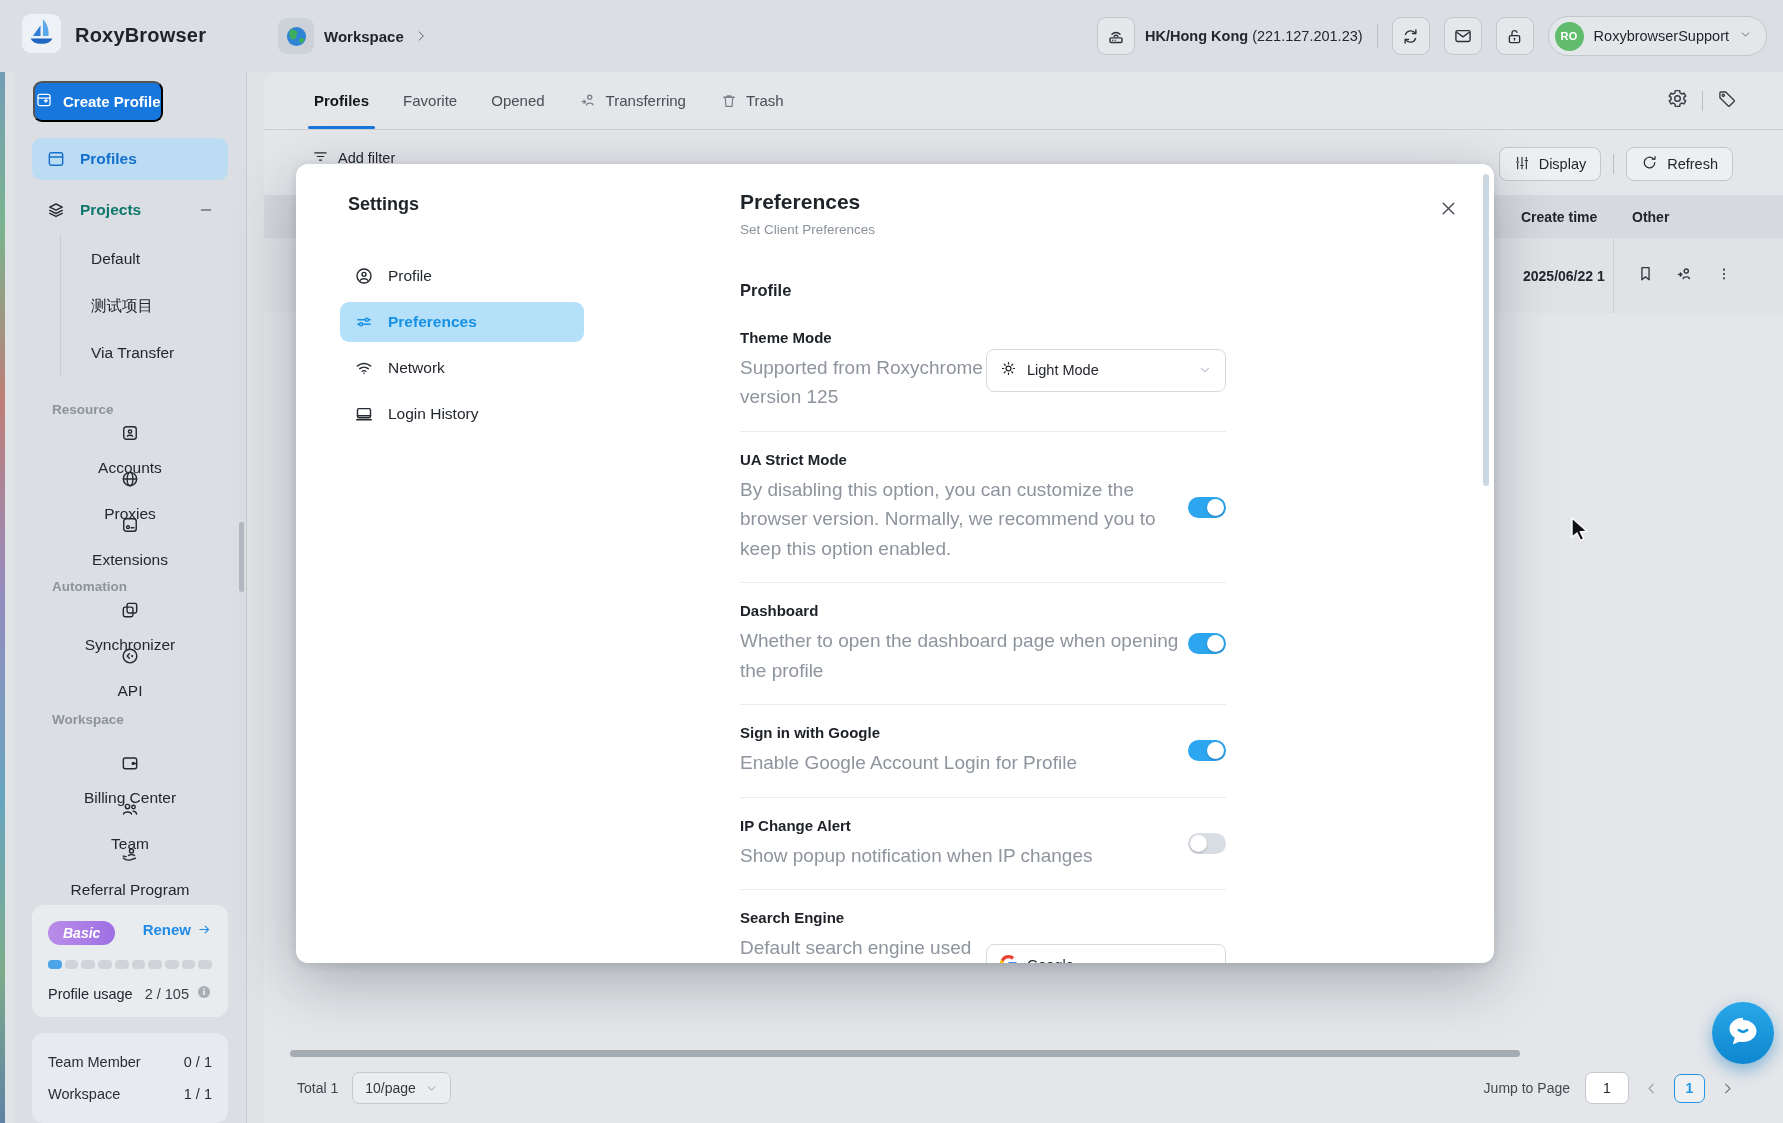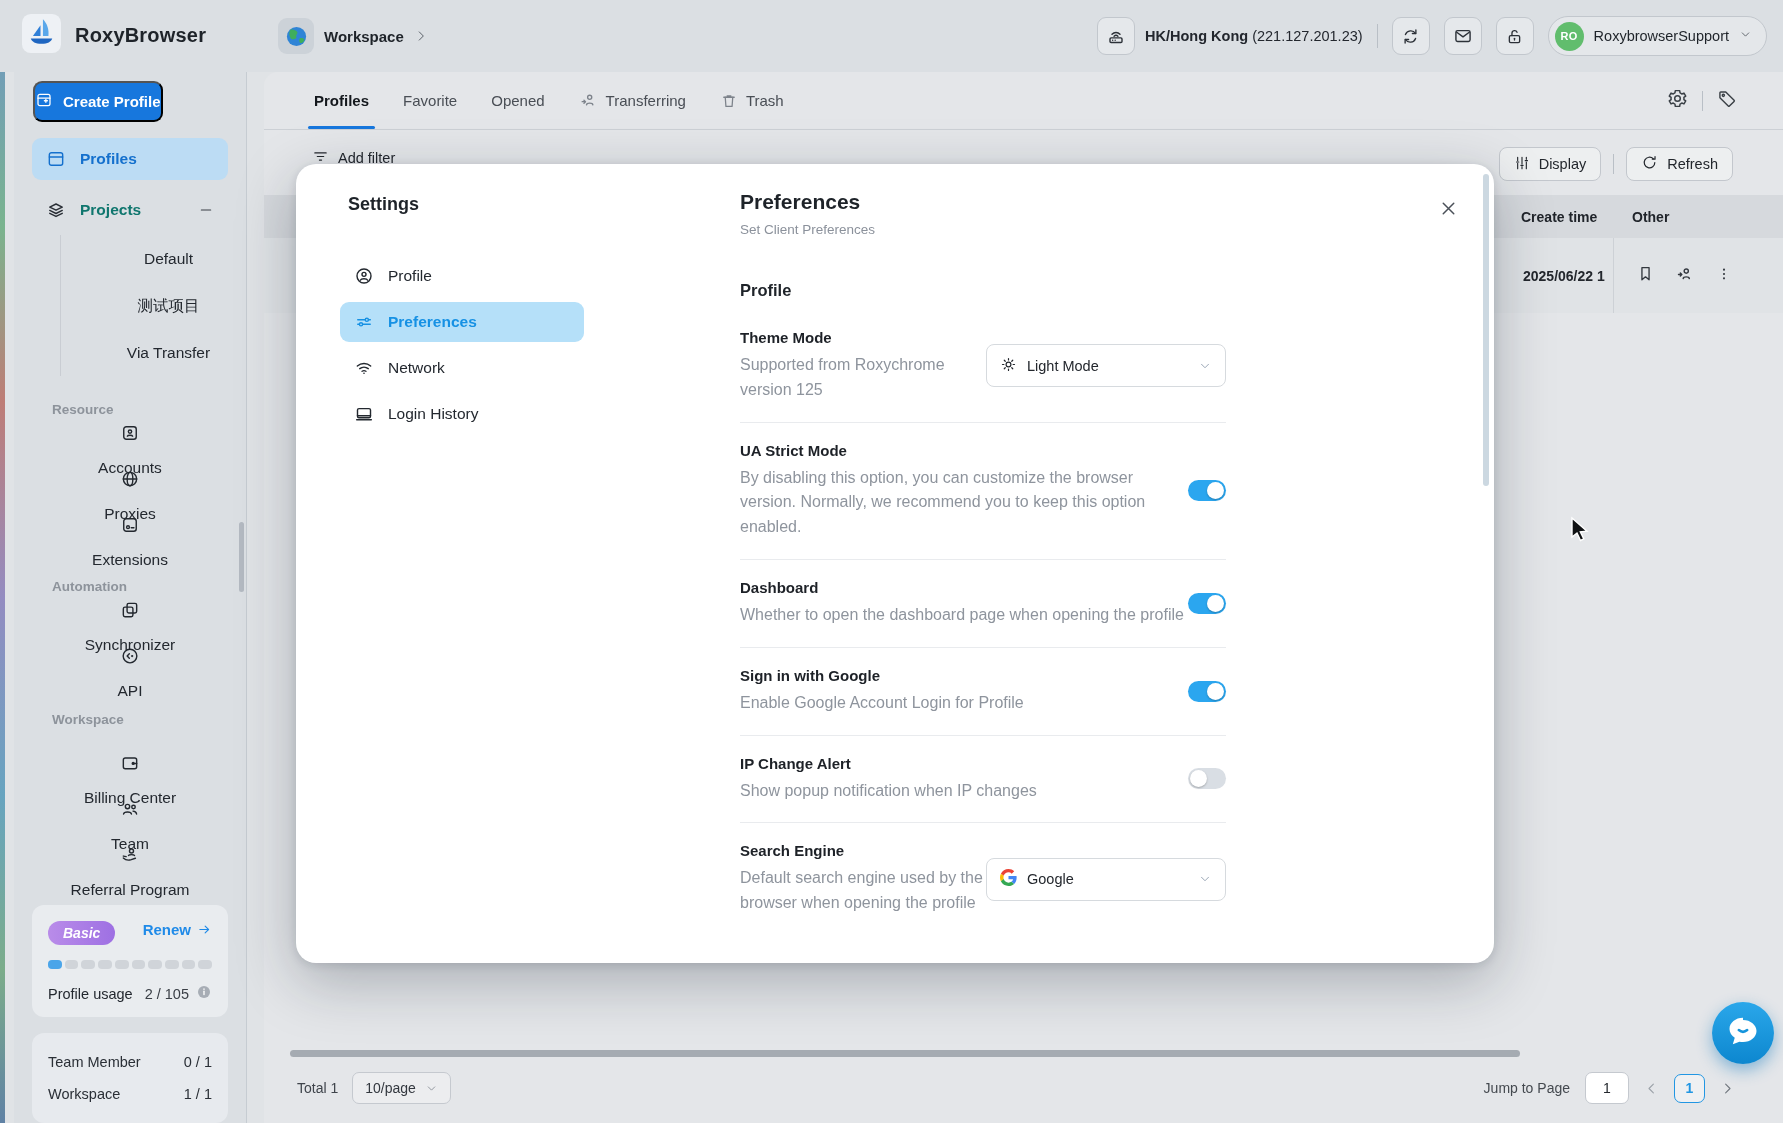--- a/index.html
+++ b/index.html
@@ -39,21 +39,21 @@
   
   .sidebar{position:absolute;left:14px;top:72px;width:233px;bottom:0;background:#dbdfe3;border-right:1px solid rgba(160,168,178,.35);}
   .side-btn{margin:9px 19px 0;height:41px;border-radius:9px;background:var(--primary-blue);color:#fff;
     display:flex;align-items:center;justify-content:center;gap:10px;font-size:15px;font-weight:600;cursor:pointer;}
   .side-item{margin:0 18px;height:42px;border-radius:9px;display:flex;align-items:center;gap:14px;padding:0 14px;
     font-size:15.5px;font-weight:700;color:#0f766e;}
   .side-item .ic-w{display:flex;color:#2a2f36;}
   .side-item.active{background:var(--active-item-bg);color:#1470cd;font-weight:700;}
   .side-item.active .ic-w{color:#1470cd;}
   .collapse-dash{margin-left:auto;display:flex;color:#3a3f46;}
-  .sub-list{margin:4px 0 0 46px;border-left:1px solid #c9cdd3;list-style:none;text-align:center;}
+  .sub-list{margin:4px 0 0 46px;border-left:1px solid #c9cdd3;list-style:none;}
   .sub-item{height:47px;line-height:47px;padding-left:30px;font-size:15.5px;color:#23282f;}
   .side-label{margin:22px 0 6px 38px;font-size:13.5px;font-weight:700;color:#8d939b;}
   .side-label.first{margin-top:26px;}
   .res-item{margin:0 18px;height:46px;border-radius:9px;display:flex;align-items:center;gap:16px;padding:0 16px;
     font-size:15.5px;color:#23282f;flex-direction:column;}
   .res-item .ic-w{display:flex;color:#23282f;}
   .res-item.gap-top{margin-top:26px;}
   .plan-card{margin:14px 18px 0;border-radius:12px;background:rgba(244,246,249,.55);padding:16px 16px 14px;}
   .plan-top{display:flex;align-items:flex-start;justify-content:space-between;}
   .badge{padding:4px 15px;border-radius:14px;font-size:14px;font-style:italic;font-weight:700;color:#fff;
@@ -85,41 +85,41 @@
   .th{position:absolute;top:0;height:43px;display:flex;align-items:center;font-size:14px;font-weight:700;color:#20242a;}
   .th-create{left:1257px;}
   .th-other{left:1368px;}
   .trow-band{position:absolute;left:264px;right:0;top:238px;height:75px;background:#e0e3e6;z-index:1;}
   .td-date{position:absolute;left:1259px;top:0;height:75px;width:90px;display:flex;align-items:center;
     font-size:14px;font-weight:600;color:#23272d;overflow:hidden;white-space:nowrap;}
   .td-div{position:absolute;left:1349px;top:0;bottom:0;width:1px;background:#cdd1d6;}
   .row-icons{position:absolute;left:1372px;top:0;height:75px;display:flex;align-items:center;gap:20px;color:#33383f;}
 
   
-  .modal{position:absolute;left:296px;top:164px;width:1198px;height:799px;background:#fff;border-radius:20px;
+  .modal{position:absolute;left:296px;top:164px;width:1198px;height:799px;background:#fff;border-radius:12px;
     box-shadow:0 18px 60px rgba(15,25,40,.28),0 2px 10px rgba(15,25,40,.12);z-index:10;overflow:hidden;}
   .m-title{position:absolute;left:52px;top:30px;font-size:18px;font-weight:700;}
   .m-close{position:absolute;right:34px;top:32px;width:24px;height:24px;color:#4a5058;cursor:pointer;display:flex;align-items:center;justify-content:center;}
   .m-nav{position:absolute;left:44px;top:92px;width:244px;}
   .m-nav-item{height:40px;margin-bottom:6px;border-radius:9px;display:flex;align-items:center;gap:14px;padding:0 14px;
     font-size:15.5px;color:#23282f;cursor:pointer;}
   .m-nav-item .ic-w{display:flex;color:#23282f;}
   .m-nav-item.active{background:var(--nav-active-bg);color:var(--nav-active-text);font-weight:600;}
   .m-nav-item.active .ic-w{color:var(--nav-active-text);}
   .m-body{position:absolute;left:444px;top:0;width:486px;height:100%;padding-top:26px;}
   .p-title{font-size:21px;font-weight:700;}
   .p-sub{margin-top:8px;font-size:13.5px;color:#8b919b;}
   .p-section{margin-top:44px;font-size:16.5px;font-weight:700;}
   .pref-rows{margin-top:10px;}
   .pref-row{display:flex;align-items:center;justify-content:space-between;padding:19px 0;border-bottom:1px solid #e9ebee;}
   .pref-row.last{border-bottom:none;}
   .pref-info.narrow{max-width:250px;}
   .pref-info.wide{max-width:458px;}
   .pref-label{font-size:15px;font-weight:600;color:#1d2127;}
-  .pref-desc{margin-top:7px;font-size:16px;line-height:1.55;color:#8e949d;}
+  .pref-desc{margin-top:7px;font-size:19px;line-height:1.55;color:#8e949d;}
   .select{width:240px;height:43px;border-radius:8px;border:1px solid #d6dade;display:flex;align-items:center;
     padding:0 13px;gap:10px;font-size:14.5px;color:#23272d;cursor:pointer;flex:none;}
   .select .chev{margin-left:auto;color:#9aa6b5;display:flex;}
   .toggle{width:38px;height:21px;border-radius:11px;background:#d9dee4;position:relative;cursor:pointer;flex:none;transition:background .2s;}
   .toggle .knob{position:absolute;left:2px;top:2px;width:17px;height:17px;border-radius:50%;background:#fff;box-shadow:0 1px 2px rgba(0,0,0,.25);}
   .toggle.on{background:var(--toggle-on);}
   .toggle.on .knob{left:auto;right:2px;}
   .m-scrollthumb{position:absolute;right:5px;top:10px;width:6px;height:312px;border-radius:3px;background:#ccd8e1;}
 
   

